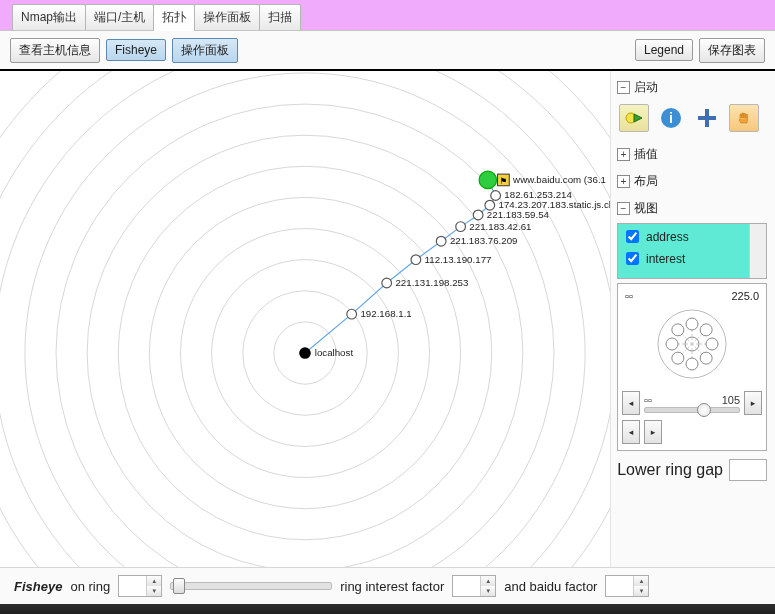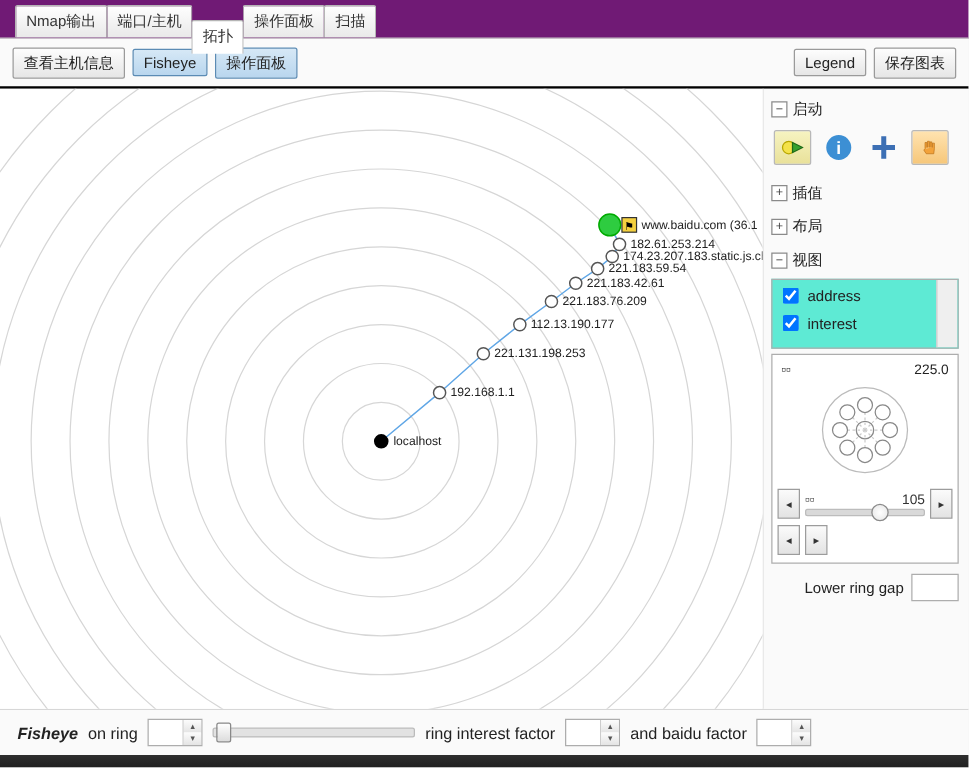--- a/index.html
+++ b/index.html
@@ -1,20 +1,20 @@
 <!DOCTYPE html>
 <html><head>
 <meta charset="utf-8">
 <style>
   html,body{margin:0;padding:0;height:100%;font-family:"Microsoft YaHei",Tahoma,Arial,sans-serif;font-size:12px;background:#ebebec;color:#222;}
   .window{width:775px;height:614px;background:#fff;position:relative;box-sizing:border-box;overflow:hidden;}
   
-  .tabs{display:flex;align-items:flex-end;height:30px;padding-left:12px;background:#701a75;border-bottom:1px solid #c5c5c5;gap:0px;}
+  .tabs{display:flex;align-items:flex-end;height:30px;padding-left:12px;background:#f0abfc;border-bottom:1px solid #c5c5c5;gap:0px;}
   .tab{padding:4px 8px 4px;border:1px solid #b5b5b5;border-bottom:none;background:linear-gradient(#fefefe,#e9e9e9);border-radius:2px 2px 0 0;cursor:pointer;margin-right:-1px;font-size:12px;color:#333;}
-  .tab.active{background:#fff;position:relative;top:13px;padding-bottom:5px;}
+  .tab.active{background:#fff;position:relative;top:1px;padding-bottom:5px;}
   
   .toolbar{display:flex;align-items:center;height:38px;padding:0 10px;background:#fafafa;border-bottom:2px solid #000000;gap:6px;}
   .btn{padding:3px 8px;border:1px solid #9a9a9a;background:linear-gradient(#fdfdfd,#e6e6e6);border-radius:2px;cursor:pointer;font-size:12px;}
   .btn.active{background:linear-gradient(#d6e8f6,#b9d6ee);border-color:#5b8bb4;}
   .spacer{flex:1;}
   
   .main{display:flex;height:calc(100% - 30px - 38px - 36px - 14px);}
   .canvas-wrap{flex:1;position:relative;background:#fff;}
   .side{width:165px;background:#fafafa;padding:6px 8px 6px 6px;box-sizing:border-box;border-left:1px solid #e4e4e4;overflow:hidden;}
   .grp{margin-bottom:6px;}
@@ -27,21 +27,21 @@
   .view-items label{display:flex;align-items:center;gap:4px;margin-bottom:3px;cursor:pointer;}
   .vscroll{width:16px;background:#efefef;border-left:1px solid #ccc;}
   .ring-ctrl{border:1px solid #adadad;background:#fff;padding:6px 4px;margin-top:4px;}
   .ring-diag{display:flex;justify-content:center;margin:4px 0 6px;}
   .slider-row{display:flex;align-items:center;gap:4px;margin-top:2px;}
   .slider-row .arrow{width:16px;height:22px;border:1px solid #9c9c9c;background:linear-gradient(#fbfbfb,#e3e3e3);display:flex;align-items:center;justify-content:center;cursor:pointer;font-size:9px;color:#333;}
   .slider-row .track{flex:1;height:30px;display:flex;flex-direction:column;justify-content:center;}
   .slider-row .top{display:flex;justify-content:space-between;font-size:11px;color:#333;margin-bottom:1px;}
   .slider-row .rail{height:4px;background:#d9d9d9;border:1px solid #bcbcbc;border-radius:2px;position:relative;}
   .slider-row .knob{position:absolute;top:-5px;width:12px;height:12px;border:1px solid #8a8a8a;background:radial-gradient(#fff,#e5e5e5);border-radius:50%;}
-  .lrg{display:flex;align-items:center;justify-content:flex-end;gap:6px;margin-top:8px;font-size:12px;}
+  .lrg{display:flex;align-items:center;justify-content:flex-end;gap:6px;margin-top:8px;font-size:16px;}
   .numbox{width:36px;height:20px;border:1px solid #adadad;background:#fff;}
   
   .fisheye-bar{height:36px;display:flex;align-items:center;padding:0 14px;gap:8px;border-top:1px solid #d7d7d7;background:#fafafa;font-size:13px;}
   .fisheye-bar .lab{white-space:nowrap;}
   .spin{display:flex;border:1px solid #adadad;background:#fff;width:42px;height:20px;}
   .spin .val{flex:1;}
   .spin .ud{width:14px;display:flex;flex-direction:column;border-left:1px solid #ccc;}
   .spin .ud span{flex:1;display:flex;align-items:center;justify-content:center;font-size:7px;color:#555;background:linear-gradient(#fcfcfc,#e4e4e4);cursor:pointer;}
   .mini-slider{width:160px;height:6px;background:#e2e2e2;border:1px solid #bbb;border-radius:2px;position:relative;}
   .mini-slider .k{position:absolute;left:2px;top:-5px;width:10px;height:14px;border:1px solid #888;background:linear-gradient(#fefefe,#dcdcdc);border-radius:2px;}

